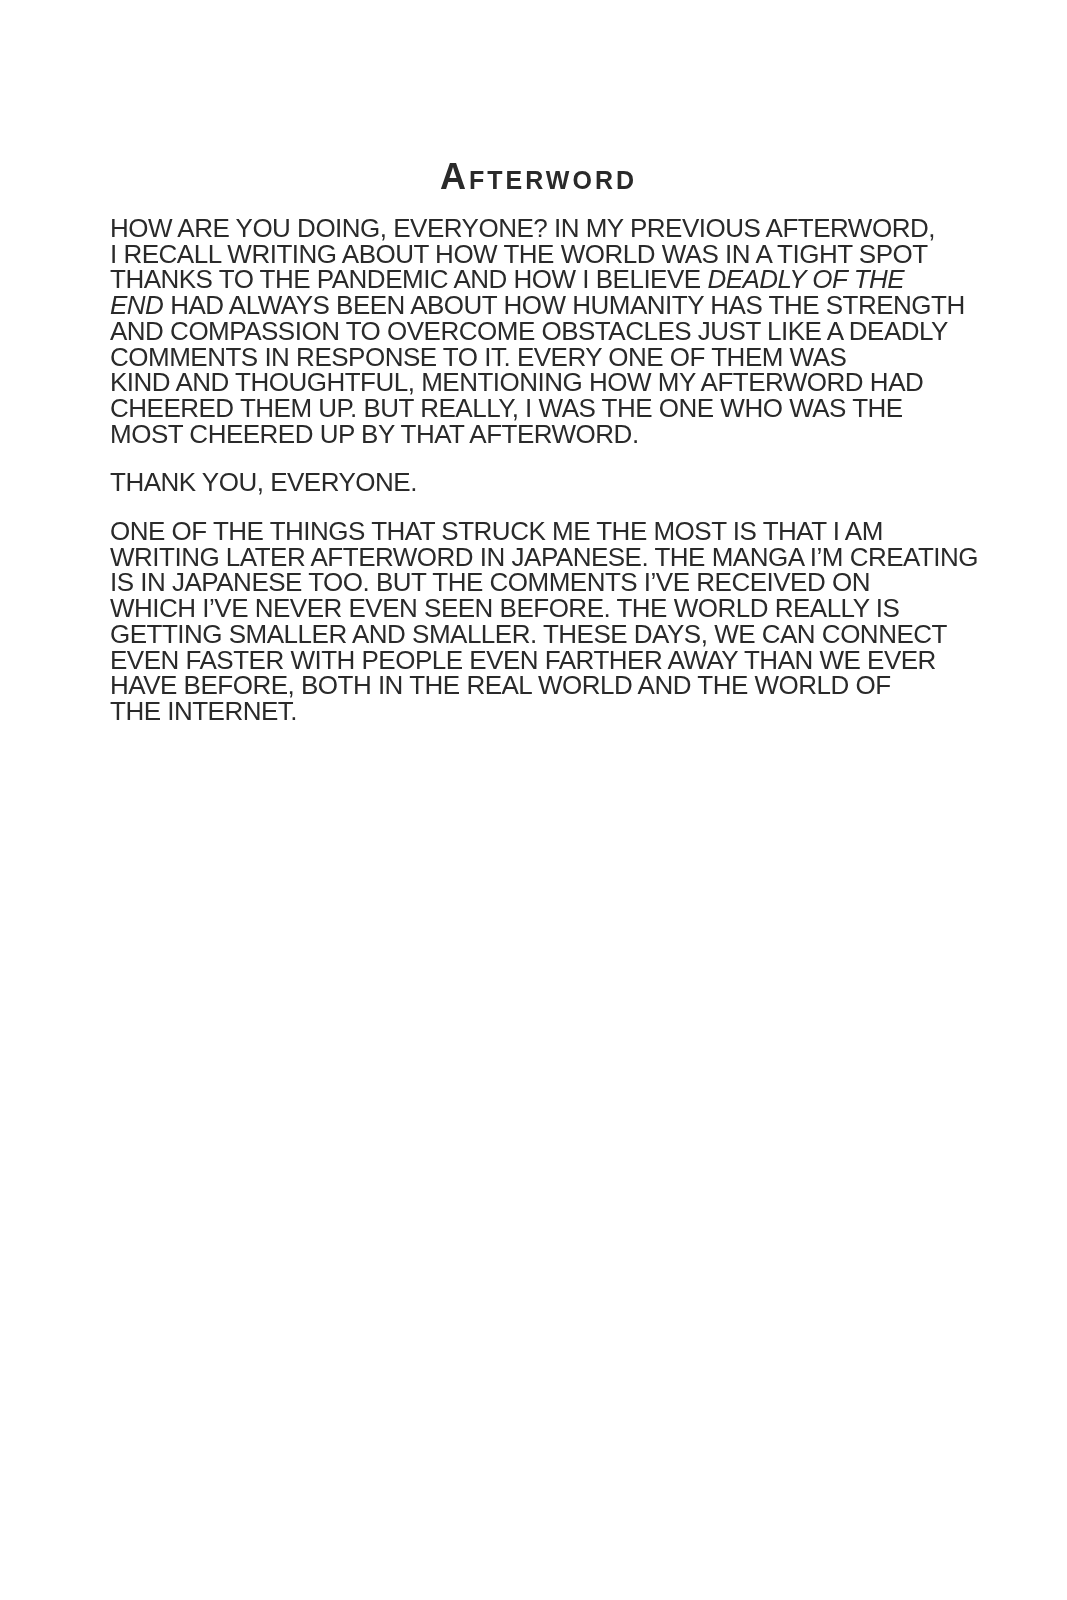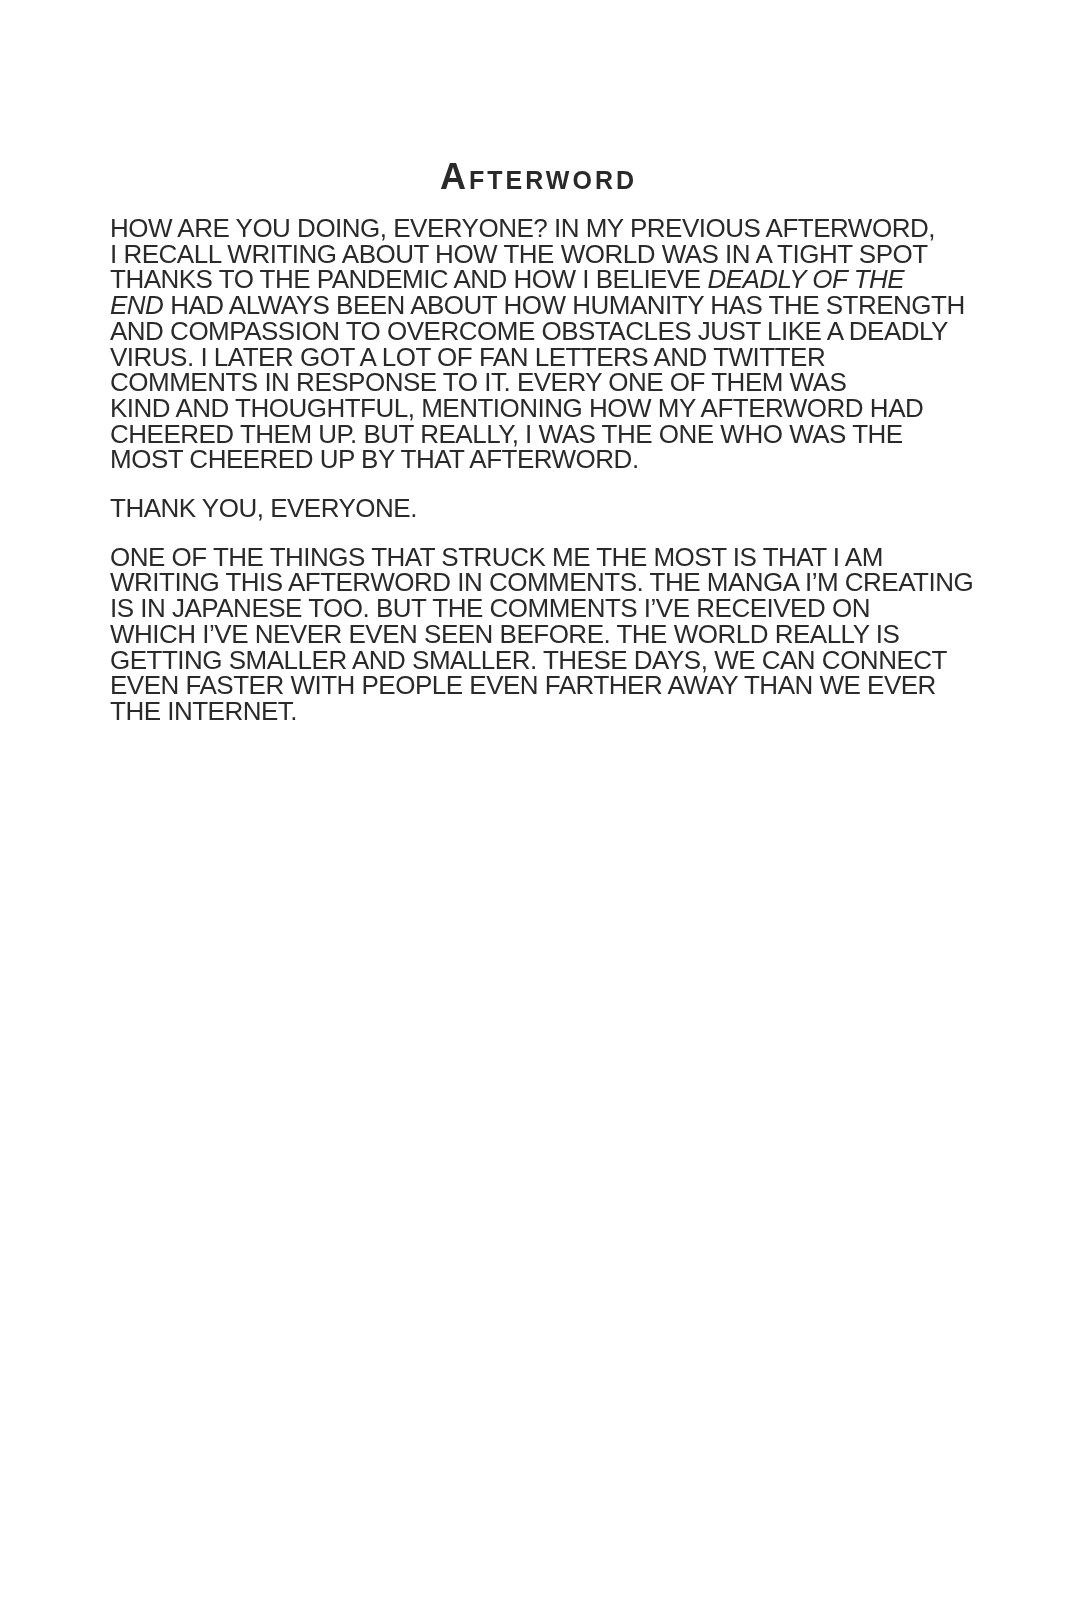--- a/index.html
+++ b/index.html
@@ -49,33 +49,33 @@
 <div class="page">
   <div class="content">
     <h1 class="title">Afterword</h1>
     <div class="paragraphs">
         <div class="paragraph">
           <div class="line"><span>HOW ARE YOU DOING, EVERYONE? IN MY PREVIOUS AFTERWORD,</span></div>
           <div class="line"><span>I RECALL WRITING ABOUT HOW THE WORLD WAS IN A TIGHT SPOT</span></div>
           <div class="line"><span>THANKS TO THE PANDEMIC AND HOW I BELIEVE </span><em>DEADLY OF THE</em></div>
           <div class="line"><em>END</em><span> HAD ALWAYS BEEN ABOUT HOW HUMANITY HAS THE STRENGTH</span></div>
           <div class="line"><span>AND COMPASSION TO OVERCOME OBSTACLES JUST LIKE A DEADLY</span></div>
-          <div class="line"><span>VIRUS. I LATER GOT A LOT OF FAN LETTERS AND TWITTER</span></div>
           <div class="line"><span>COMMENTS IN RESPONSE TO IT. EVERY ONE OF THEM WAS</span></div>
           <div class="line"><span>KIND AND THOUGHTFUL, MENTIONING HOW MY AFTERWORD HAD</span></div>
           <div class="line"><span>CHEERED THEM UP. BUT REALLY, I WAS THE ONE WHO WAS THE</span></div>
           <div class="line"><span>MOST CHEERED UP BY THAT AFTERWORD.</span></div>
         </div>
         <div class="paragraph">
           <div class="line"><span>THANK YOU, EVERYONE.</span></div>
         </div>
         <div class="paragraph">
           <div class="line"><span>ONE OF THE THINGS THAT STRUCK ME THE MOST IS THAT I AM</span></div>
-          <div class="line"><span>WRITING THIS AFTERWORD IN COMMENTS. THE MANGA I’M CREATING</span></div>
+          <div class="line"><span>WRITING LATER AFTERWORD IN JAPANESE. THE MANGA I’M CREATING</span></div>
           <div class="line"><span>IS IN JAPANESE TOO. BUT THE COMMENTS I’VE RECEIVED ON</span></div>
           <div class="line"><span>WHICH I’VE NEVER EVEN SEEN BEFORE. THE WORLD REALLY IS</span></div>
           <div class="line"><span>GETTING SMALLER AND SMALLER. THESE DAYS, WE CAN CONNECT</span></div>
           <div class="line"><span>EVEN FASTER WITH PEOPLE EVEN FARTHER AWAY THAN WE EVER</span></div>
+          <div class="line"><span>HAVE BEFORE, BOTH IN THE REAL WORLD AND THE WORLD OF</span></div>
           <div class="line"><span>THE INTERNET.</span></div>
         </div>
       </div>
   </div>
 </div>
 
 </body></html>

